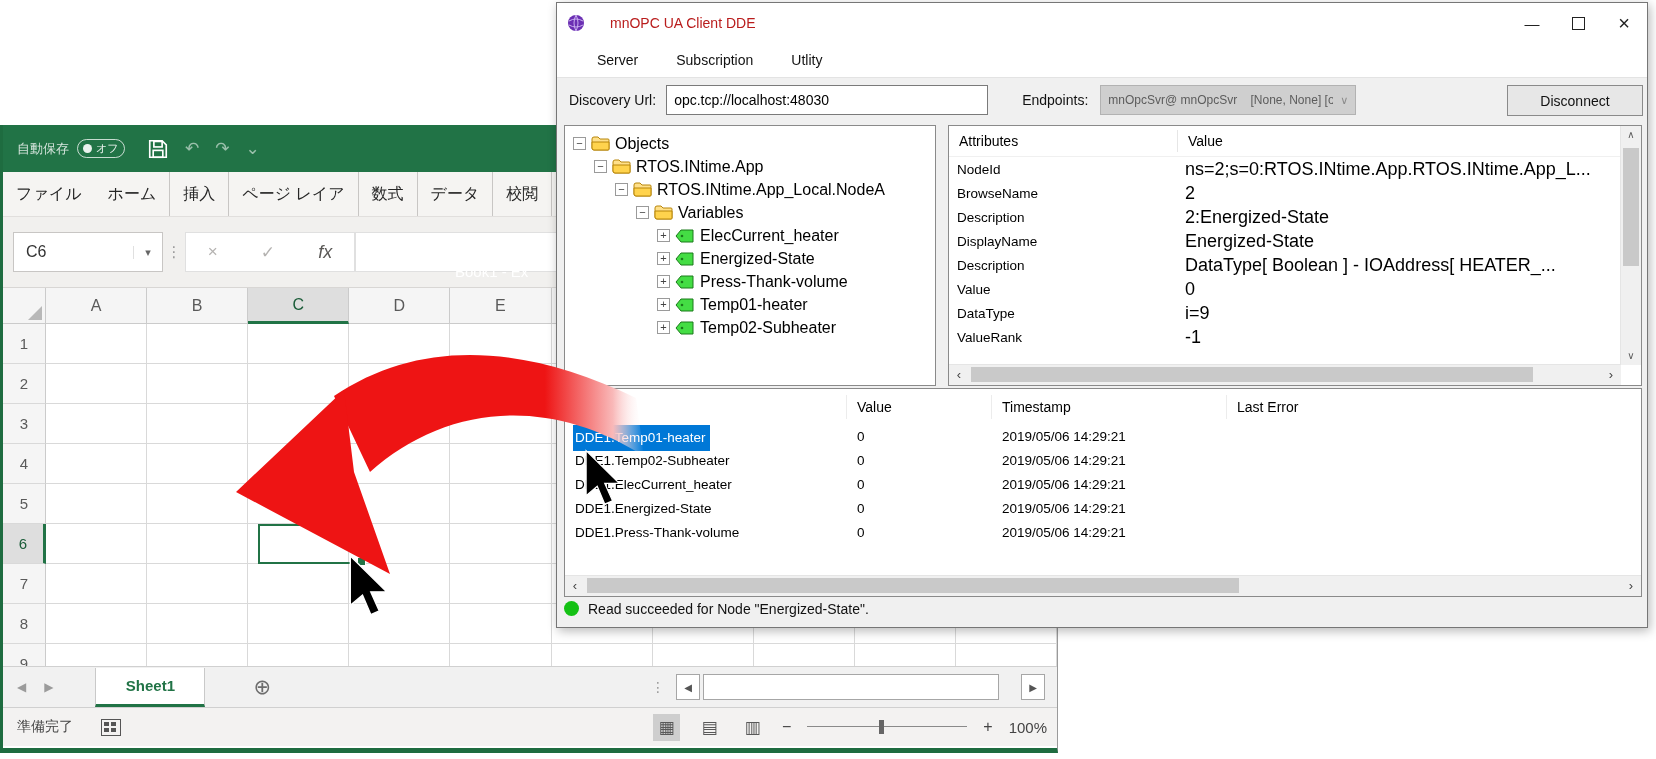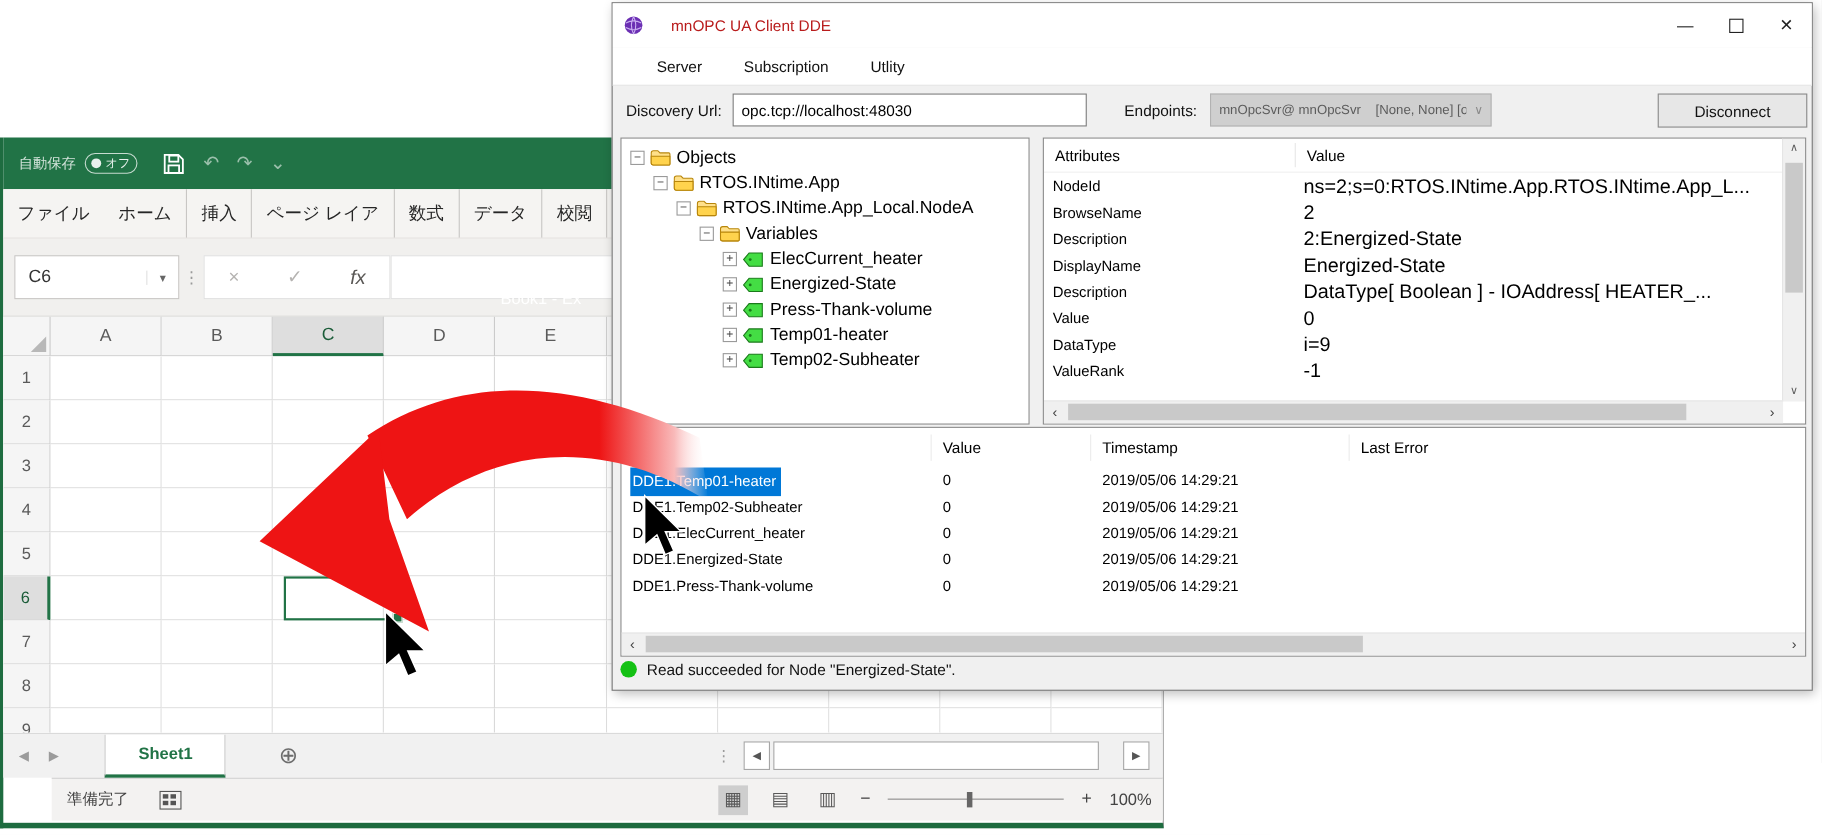--- a/index.html
+++ b/index.html
@@ -47,21 +47,21 @@
   .xl-sheetbar{height:40px;background:#f1f1f1;border-top:1px solid #d0d0d0;display:flex;align-items:center;}
   .sheetnav{margin-left:14px;display:flex;gap:18px;color:#9b9b9b;font-size:12px;}
   .sheettab{margin-left:42px;width:110px;height:39px;background:#fff;border:1px solid #c9c9c9;border-top:none;border-bottom:3px solid #217346;
             display:flex;align-items:center;justify-content:center;color:#217346;font-size:15px;box-sizing:border-box;font-weight:bold;}
   .addsheet{margin-left:48px;color:#6d6d6d;font-size:21px;}
   .sheet-scroll{margin-left:auto;display:flex;align-items:center;gap:3px;padding-right:12px;}
   .sdots{color:#9a9a9a;font-size:14px;margin-right:8px;}
   .sbox{width:24px;height:26px;background:#fff;border:1px solid #a6a6a6;display:flex;align-items:center;justify-content:center;color:#555;font-size:10px;box-sizing:border-box;}
   .sthumb{width:296px;height:26px;background:#fff;border:1px solid #a6a6a6;box-sizing:border-box;}
   .strack{width:16px;height:26px;}
-  .xl-statusbar{height:38px;background:#f3f2f1;border-top:1px solid #d0d0d0;display:flex;align-items:center;font-size:14px;color:#444;margin-left:44px;}
+  .xl-statusbar{height:38px;background:#f3f2f1;border-top:1px solid #d0d0d0;display:flex;align-items:center;font-size:14px;color:#444;}
   .ready{margin-left:14px;}
   .macroicon{margin-left:28px;width:18px;height:15px;border:1px solid #555;position:relative;}
   .macroicon:after{content:"";position:absolute;left:2px;top:2px;width:5px;height:4px;background:#555;box-shadow:7px 0 0 #555,0 6px 0 #555,7px 6px 0 #555;}
   .status-right{margin-left:auto;display:flex;align-items:center;gap:16px;padding-right:10px;}
   .viewicon{width:27px;height:27px;display:flex;align-items:center;justify-content:center;font-size:17px;color:#595959;}
   .viewicon.sel{background:#cecece;}
   .zoomtrack{position:relative;width:160px;height:14px;}
   .zoomtrack .line{position:absolute;left:0;right:0;top:6px;height:1px;background:#8a8a8a;}
   .zoomtrack .thumb{position:absolute;left:45%;top:0;width:5px;height:14px;background:#666;}
   .zsign{font-size:16px;color:#444;}

